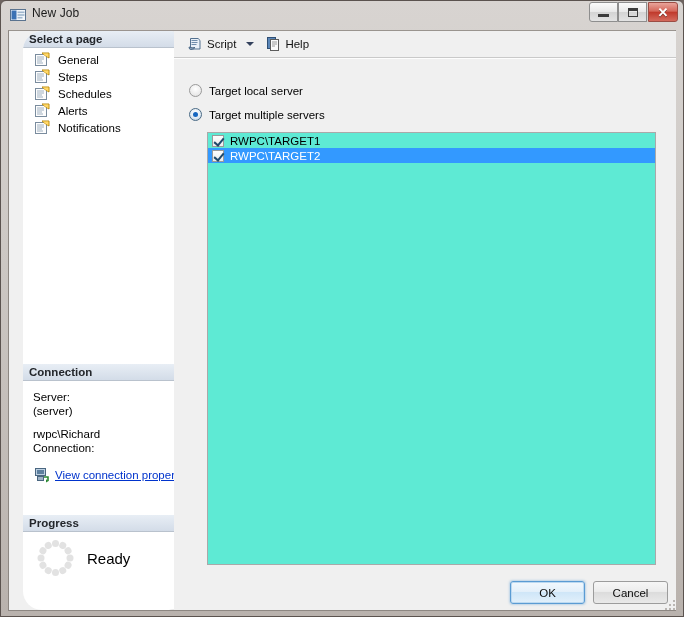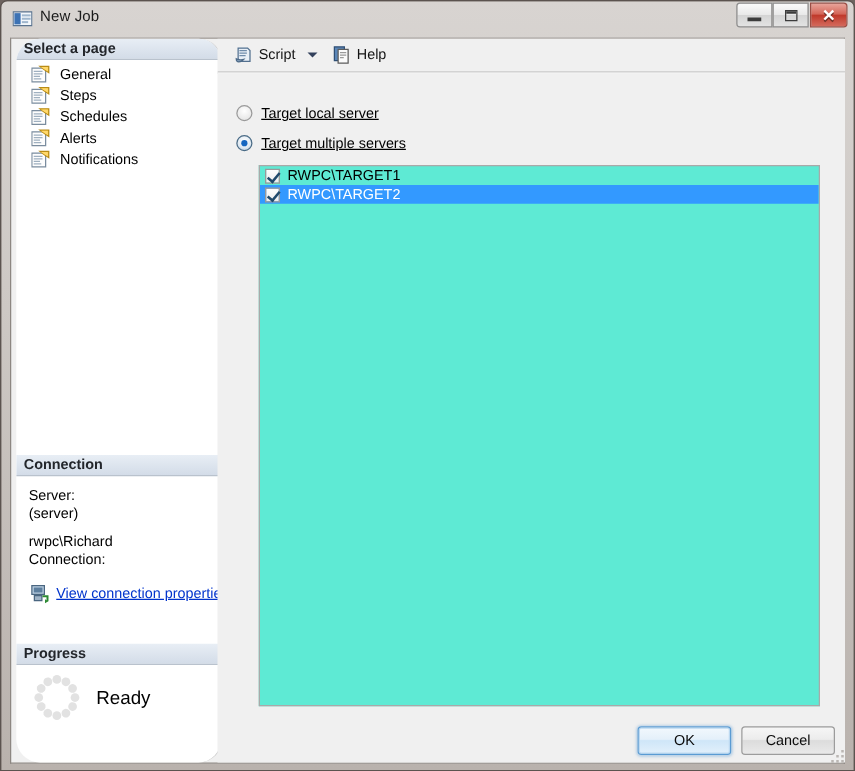--- a/index.html
+++ b/index.html
@@ -78,21 +78,21 @@
   }
   #btn-close .glyph {
     font-size: 13px; font-weight: bold; color: #fff;
     line-height: 13px; font-family: "Liberation Sans", sans-serif;
     text-shadow: 0 1px 0 rgba(0,0,0,.45);
   }
 
   
   #leftpanel {
     position: absolute;
-    left: 12px; top: 30px;
+    left: 22px; top: 30px;
     width: 165px; height: 579px;
     background: #ffffff;
     border-right: 1px solid #c8c8c8;
     box-sizing: border-box;
     overflow: hidden;
     border-radius: 19px;
   }
   .section-header {
     height: 17px;
     background: linear-gradient(to bottom, #e8eef5 0%, #d3dcE8 100%);
@@ -221,21 +221,20 @@
     border-top: 4px solid #33415c;
   }
   #tb-help { margin-left: 4px; }
 
   
   .opt-row {
     position: absolute;
     display: flex;
     align-items: center;
     left: 15px;
-    text-decoration: underline;
   }
   #opt-local { top: 53px; }
   #opt-multi { top: 77px; }
   .radio {
     width: 13px; height: 13px;
     border-radius: 50%;
     box-sizing: border-box;
     border: 1px solid #9a9a9a;
     background: radial-gradient(circle at 50% 35%, #ffffff 0%, #e9e9e9 70%, #d8d8d8 100%);
     position: relative;

